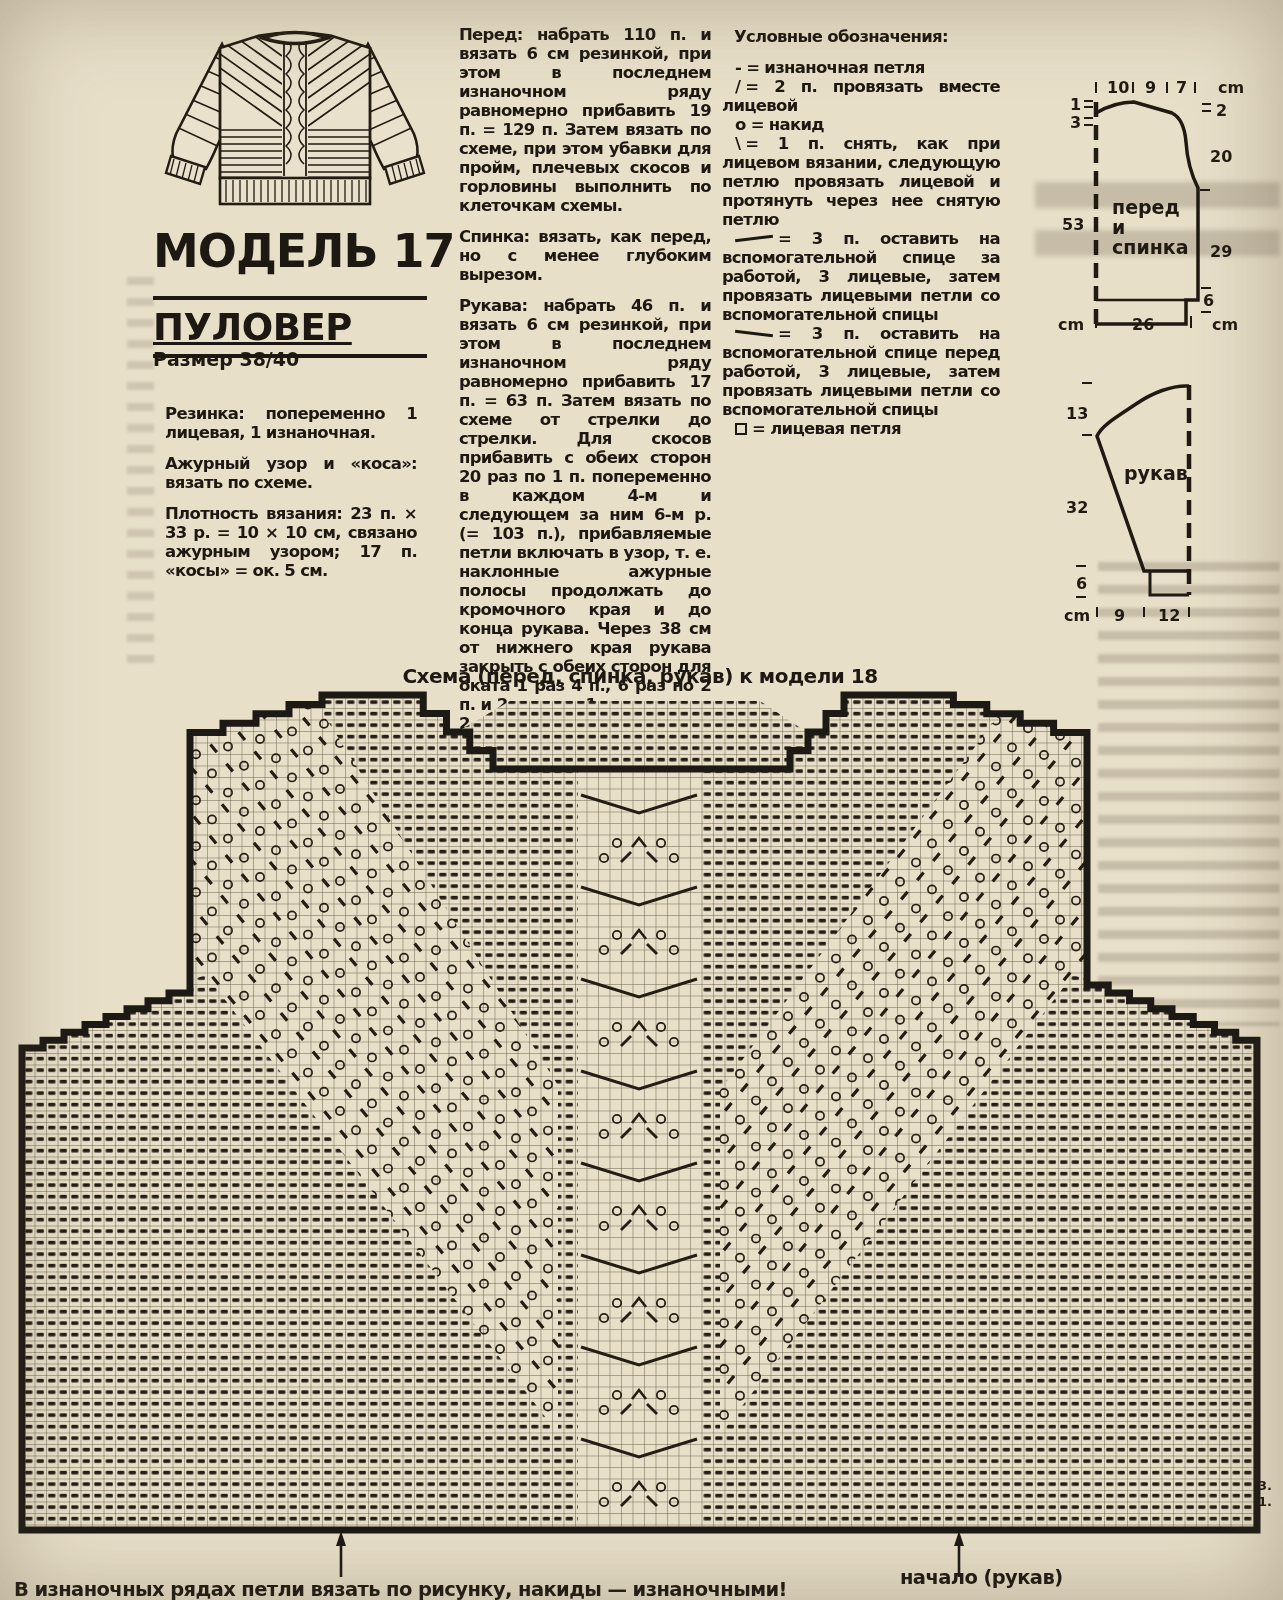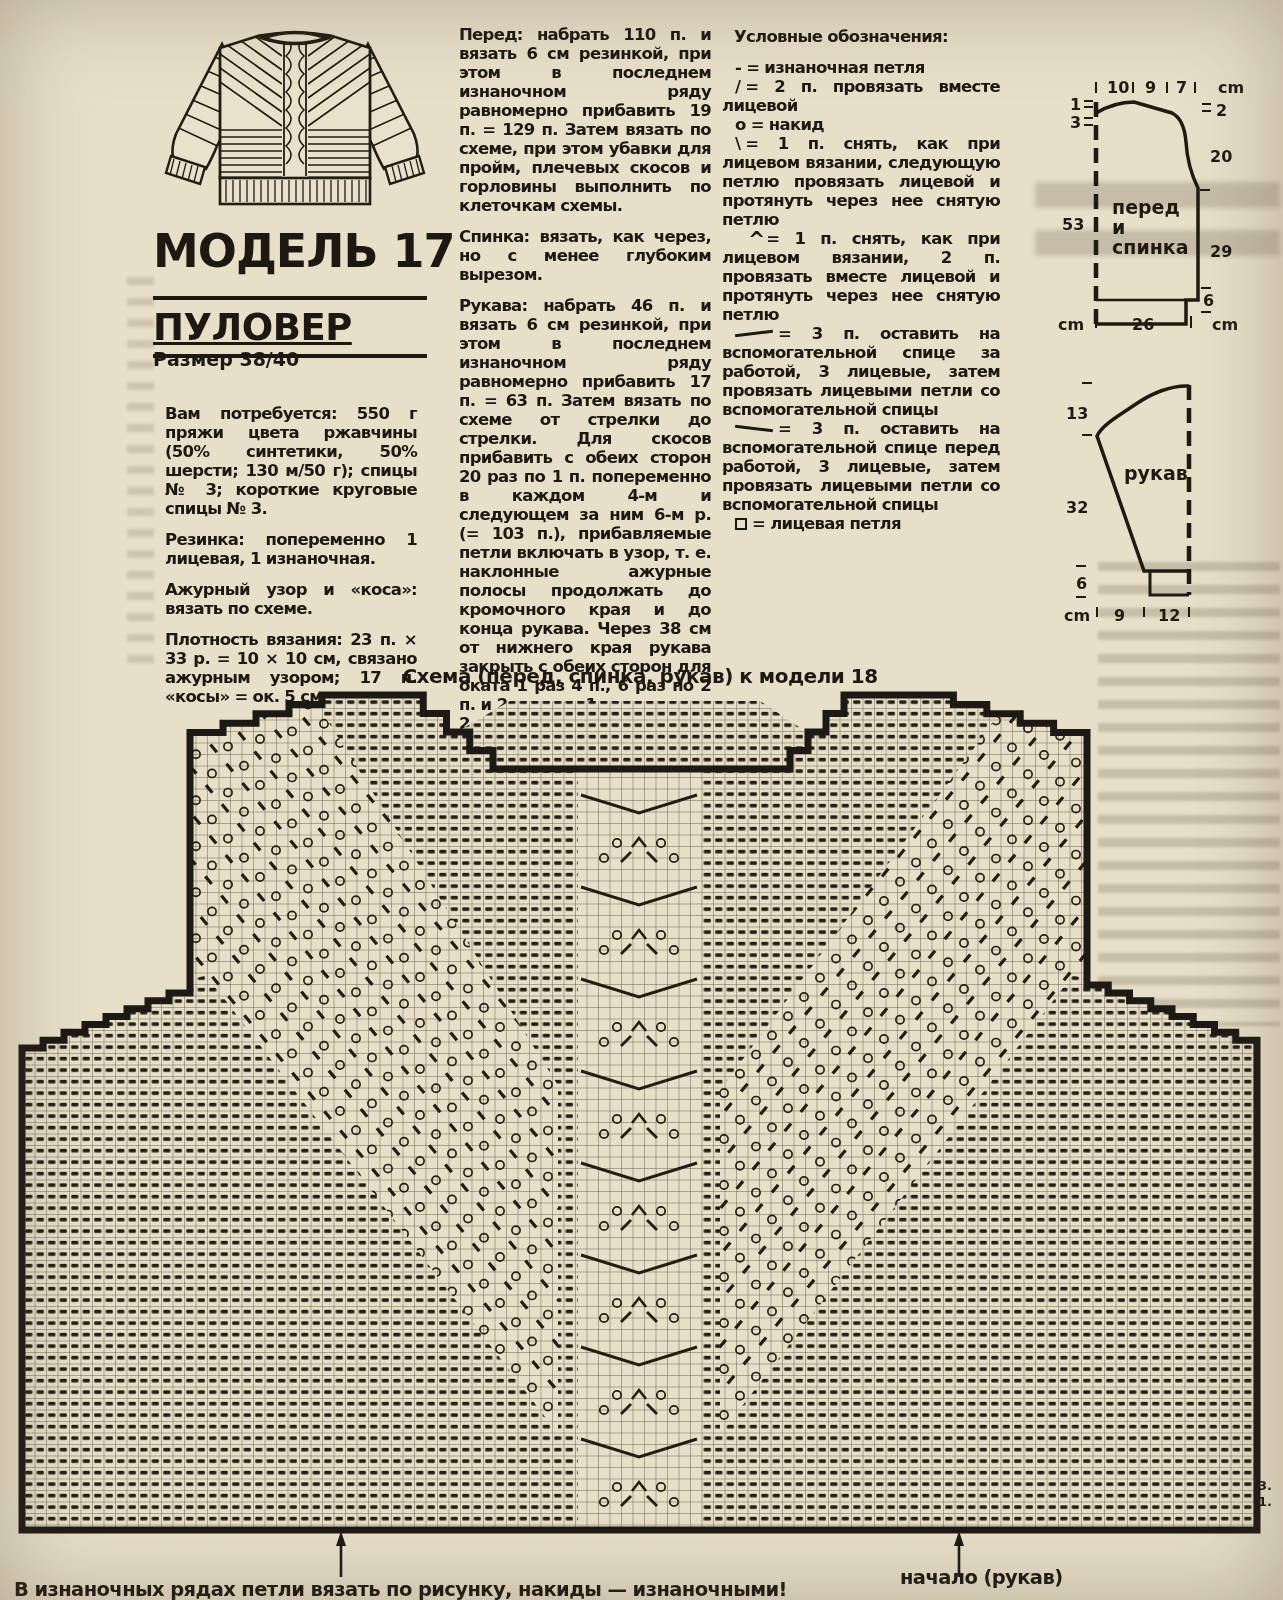--- a/index.html
+++ b/index.html
@@ -104,40 +104,38 @@
     </g>
   </svg>
 
   <div class="title">МОДЕЛЬ 17</div>
   <div class="rule" style="top:296px"></div>
   <div class="subtitle">ПУЛОВЕР</div>
   <div class="rule" style="top:354px"></div>
   <div class="sizelbl">Размер 38/40</div>
 
   <div class="col" style="left:153px;top:392px;width:276px">
-    <p>Вам потребуется: 550 г пряжи цвета ржавчины (50% синтетики, 50% шерсти; 130 м/50 г); спицы № 3; короткие круговые спицы № 3.</p>
     <p>Резинка: попеременно 1 лицевая, 1 изнаночная.</p>
     <p>Ажурный узор и «коса»: вязать по схеме.</p>
     <p>Плотность вязания: 23 п. × 33 р. = 10 × 10 см, связано ажурным узором; 17 п. «косы» = ок. 5 см.</p>
   </div>
 
   <div class="col" style="left:447px;top:13px;width:276px">
     <p>Перед: набрать 110 п. и вязать 6 см резинкой, при этом в последнем изнаночном ряду равномерно прибавить 19 п. = 129 п. Затем вязать по схеме, при этом убавки для пройм, плечевых скосов и горловины выполнить по клеточкам схемы.</p>
-    <p>Спинка: вязать, как через, но с менее глубоким вырезом.</p>
+    <p>Спинка: вязать, как перед, но с менее глубоким вырезом.</p>
     <p>Рукава: набрать 46 п. и вязать 6 см резинкой, при этом в последнем изнаночном ряду равномерно прибавить 17 п. = 63 п. Затем вязать по схеме от стрелки до стрелки. Для скосов прибавить с обеих сторон 20 раз по 1 п. попеременно в каждом 4-м и следующем за ним 6-м р. (= 103 п.), прибавляемые петли включать в узор, т. е. наклонные ажурные полосы продолжать до кромочного края и до конца рукава. Через 38 см от нижнего края рукава закрыть с обеих сторон для оката 1 раз 4 п., 6 раз по 2 п. и 2 раза по 1 п. в каждом 2-м р., 4 раза по 1 п. в каждом 4-м р., а также 1 раз 1 п., 2 раза по 4 п. и 1 раз 5 п. в каждом 2-м р. Затем одновременно закрыть оставшиеся 31 петлю.</p>
   </div>
 
   <div class="col" style="left:722px;top:13px;width:278px">
     <p class="legend-title">Условные обозначения:</p>
     <ul class="legend">
       <li><span class="sym">-</span><span>= изнаночная петля</span></li>
       <li><span class="sym">∕</span><span>= 2 п. провязать вместе лицевой</span></li>
       <li><span class="sym">о</span><span>= накид</span></li>
       <li><span class="sym">\</span><span>= 1 п. снять, как при лицевом вязании, следующую петлю провязать лицевой и протянуть через нее снятую петлю</span></li>
-      <li><span class="sym sym-caret">^</span><span>= 1 п. снять, как при лицевом вязании, 2 п. провязать вместе лицевой и протянуть через нее снятую петлю</span></li>
       <li><span class="sym sym-line-back"></span><span>= 3 п. оставить на вспомогательной спице за работой, 3 лицевые, затем провязать лицевыми петли со вспомогательной спицы</span></li>
       <li><span class="sym sym-line-front"></span><span>= 3 п. оставить на вспомогательной спице перед работой, 3 лицевые, затем провязать лицевыми петли со вспомогательной спицы</span></li>
       <li><span class="sym sym-square"></span><span>= лицевая петля</span></li>
     </ul>
   </div>
 
   <svg class="schem" style="left:1012px;top:62px" width="268" height="292" viewBox="0 0 268 292">
     <g stroke="#201a12" fill="none">
       <line x1="84" y1="40" x2="84" y2="262" stroke-width="4.5" stroke-dasharray="15 8"></line>
       <path d="M84 51 C96 44 108 40 122 40 L160 51 C170 56 173 68 174 80 C175 97 179 112 186 126 L186 238 L174 238 L174 262 L84 262" stroke-width="3.5"></path>

